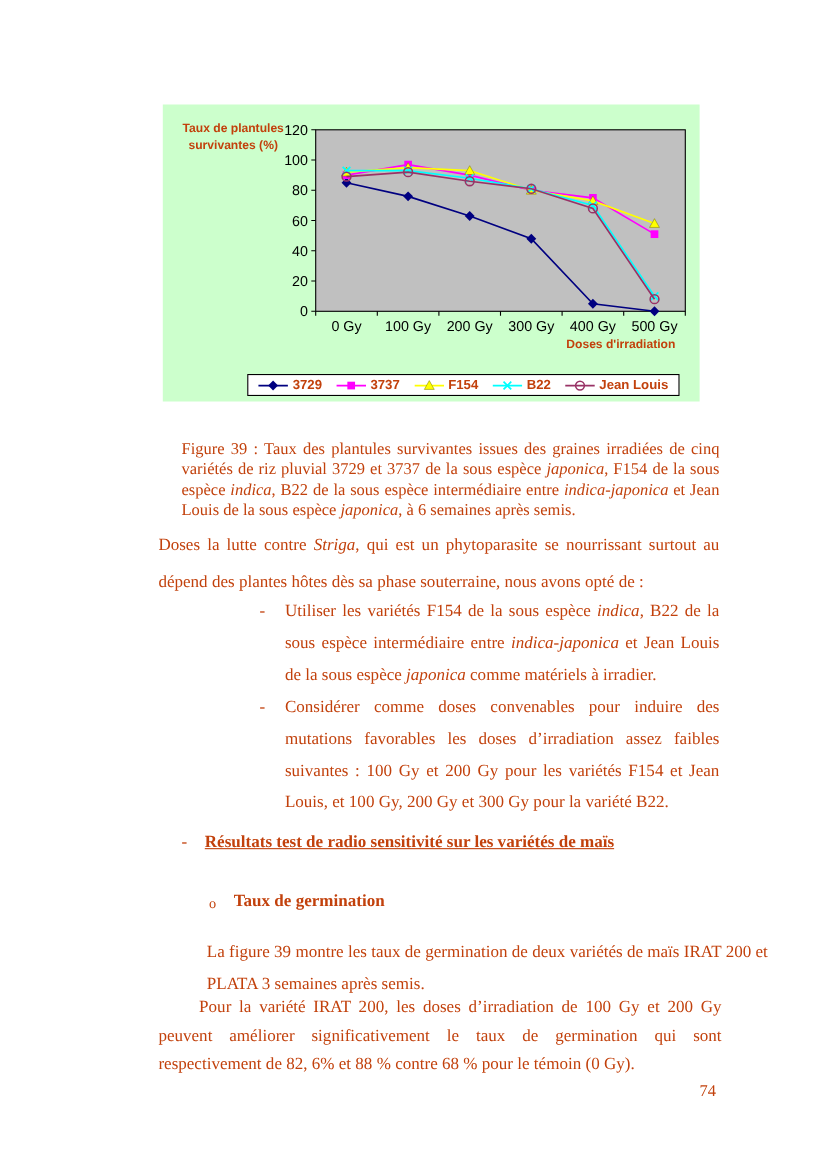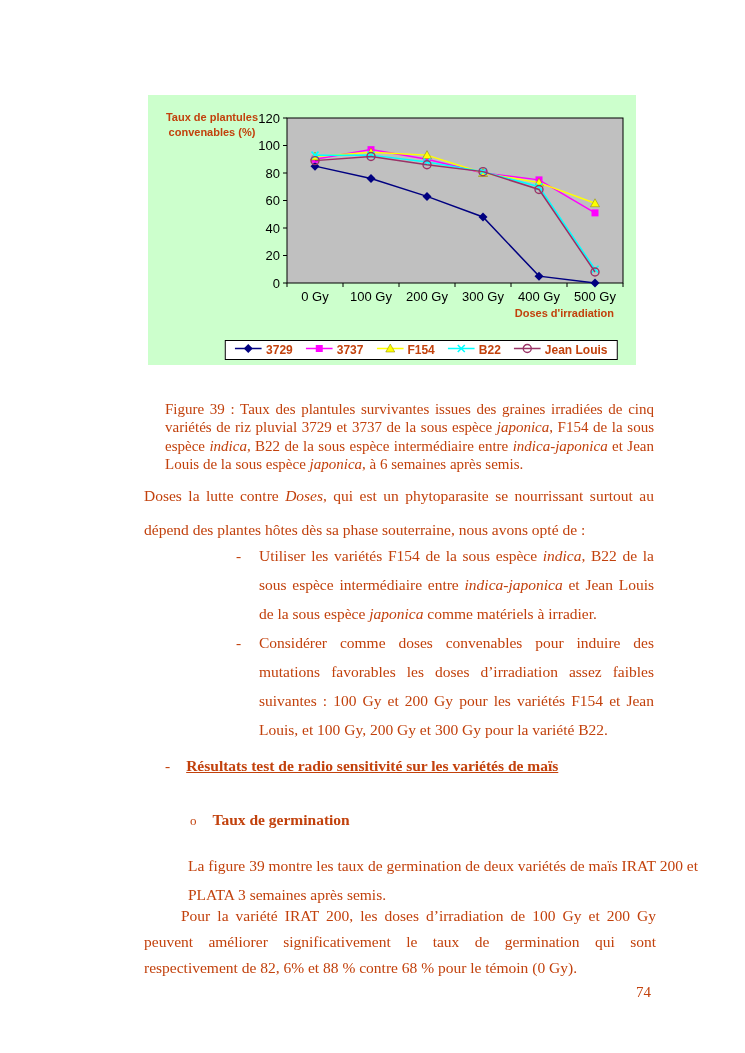--- a/index.html
+++ b/index.html
@@ -22,21 +22,21 @@
     position:absolute; right:22px; top:212px;
     font-family:"Liberation Sans", sans-serif; font-weight:bold; font-size:11px;
   }
   .legend {
     position:absolute; left:56%; top:245px; transform:translateX(-50%);
     display:inline-flex; align-items:center; gap:13px;
     background:#ffffff; border:1px solid #000; padding:2px 9px;
     font-family:"Liberation Sans", sans-serif; font-weight:bold; font-size:12px;
     white-space:nowrap;
   }
-  .legend-item { display:inline-flex; gap:4px; }
+  .legend-item { display:inline-flex; align-items:center; gap:4px; }
   
   .caption {
     position:absolute; left:165px; top:385px; width:489px;
     font-size:15px; line-height:18.4px; text-align:justify;
   }
   .para-striga {
     position:absolute; left:144px; top:463px; width:510px;
     font-size:15.5px; line-height:34px; text-align:justify;
   }
   .bullets { position:absolute; left:236px; top:541px; width:418px; }
@@ -63,21 +63,21 @@
   .page-number { position:absolute; left:636px; top:984px; font-size:15px; }
 </style>
 </head>
 <body>
 
 <div class="page">
 
   <div class="chart-box">
     <div class="y-axis-title">
       <div>Taux de plantules</div>
-      <div>convenables (%)</div>
+      <div>survivantes (%)</div>
     </div>
     <svg id="plot-svg" class="plot-svg" width="400" height="202">
         <rect x="54" y="13" width="336" height="165" fill="#c0c0c0" stroke="#000" stroke-width="1"></rect>
         <line x1="50" x2="54" y1="178" y2="178" stroke="#000"></line>
         <text x="47" y="182.5" text-anchor="end" font-size="13" font-family="Liberation Sans, sans-serif">0</text>
         <line x1="50" x2="54" y1="150.5" y2="150.5" stroke="#000"></line>
         <text x="47" y="155" text-anchor="end" font-size="13" font-family="Liberation Sans, sans-serif">20</text>
         <line x1="50" x2="54" y1="123" y2="123" stroke="#000"></line>
         <text x="47" y="127.5" text-anchor="end" font-size="13" font-family="Liberation Sans, sans-serif">40</text>
         <line x1="50" x2="54" y1="95.5" y2="95.5" stroke="#000"></line>
@@ -172,21 +172,21 @@
             <line x1="0" x2="27" y1="5.5" y2="5.5" stroke="#993366" stroke-width="1.5"></line>
             <circle cx="13.5" cy="5.5" r="4" fill="none" stroke="#993366" stroke-width="1.4"></circle>
           </svg>
           <span>Jean Louis</span>
         </span>
       </div>
   </div>
 
   <p class="caption"><span>Figure 39 : Taux des plantules survivantes issues des graines irradiées de cinq variétés de riz pluvial 3729 et 3737 de la sous espèce </span><span style="font-style: italic;">japonica</span><span>, F154 de la sous espèce </span><span style="font-style: italic;">indica</span><span>, B22 de  la sous espèce intermédiaire entre </span><span style="font-style: italic;">indica-japonica</span><span> et Jean Louis  de la sous espèce </span><span style="font-style: italic;">japonica</span><span>, à 6 semaines après semis.</span></p>
 
-  <p class="para-striga"><span>Doses la lutte contre </span><span style="font-style: italic;">Doses</span><span>, qui est un phytoparasite se nourrissant surtout au dépend des plantes hôtes dès sa  phase souterraine, nous avons  opté de :</span></p>
+  <p class="para-striga"><span>Doses la lutte contre </span><span style="font-style: italic;">Striga</span><span>, qui est un phytoparasite se nourrissant surtout au dépend des plantes hôtes dès sa  phase souterraine, nous avons  opté de :</span></p>
 
   <div class="bullets">
     <div class="bullet-row">
       <span class="bullet-dash">-</span>
       <span class="bullet-text"><span>Utiliser les variétés F154 de la sous espèce </span><span style="font-style: italic;">indica</span><span>, B22 de   la sous espèce intermédiaire entre </span><span style="font-style: italic;">indica-japonica</span><span> et Jean Louis  de la sous espèce </span><span style="font-style: italic;">japonica</span><span>  comme matériels à irradier.</span></span>
     </div>
     <div class="bullet-row">
       <span class="bullet-dash">-</span>
       <span class="bullet-text"><span>Considérer comme doses convenables pour induire des mutations favorables les doses d’irradiation   assez faibles suivantes : 100 Gy et 200 Gy pour les variétés F154 et Jean Louis, et 100 Gy, 200 Gy et 300 Gy pour la variété B22.</span></span>
     </div>

